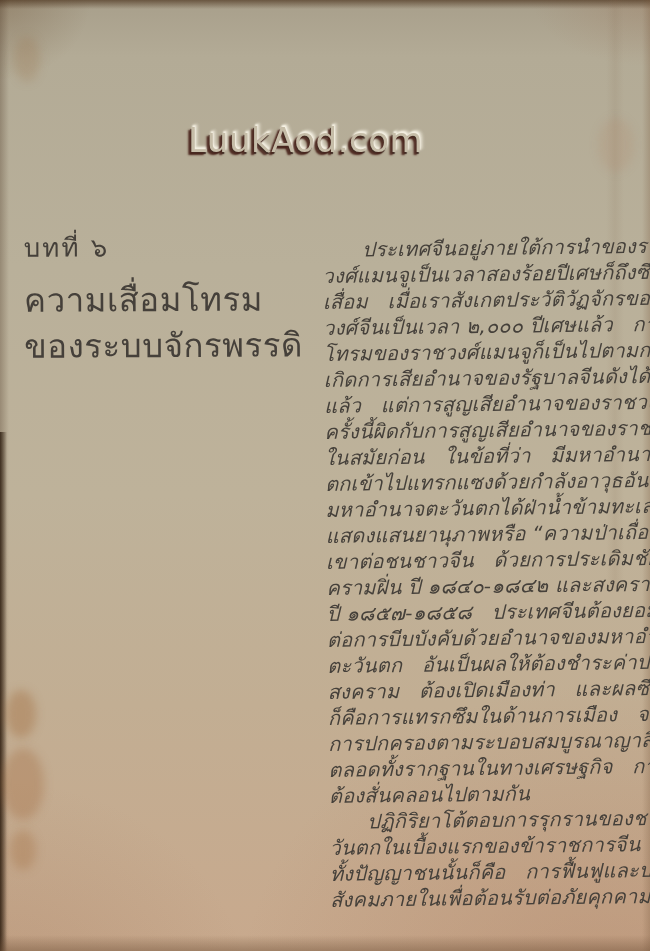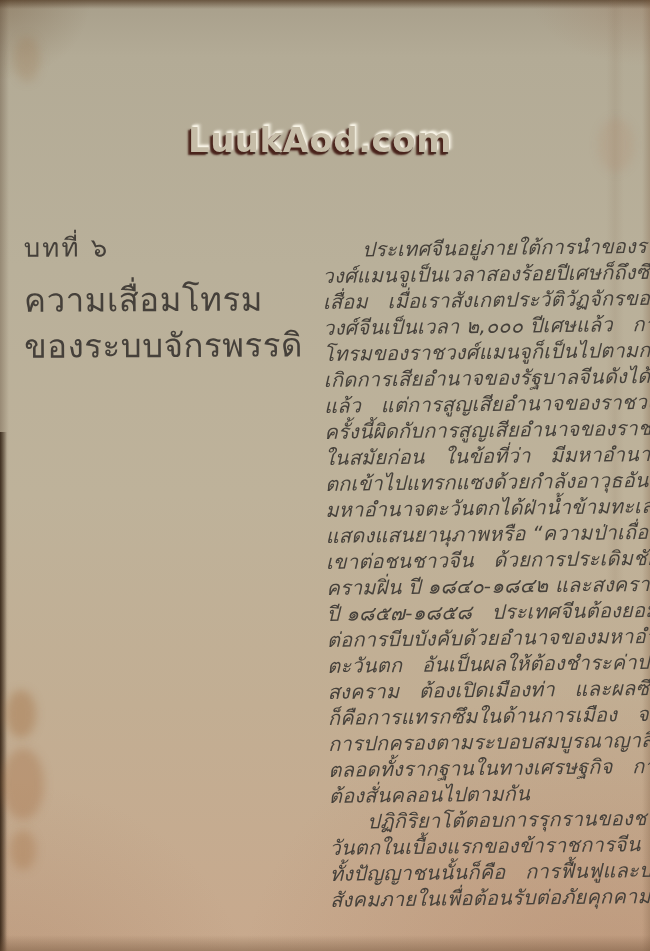--- a/index.html
+++ b/index.html
@@ -27,21 +27,21 @@
     background:linear-gradient(90deg,rgba(130,105,80,0) ,rgba(130,105,80,0.12) 50%,rgba(130,105,80,0));}
   .stain{position:absolute;border-radius:50%;filter:blur(5px);}
   .stain-a{left:6px;top:690px;width:30px;height:48px;background:rgba(158,100,52,0.35);}
   .stain-b{left:2px;top:748px;width:42px;height:72px;background:rgba(158,100,52,0.30);}
   .stain-c{left:10px;top:830px;width:26px;height:40px;background:rgba(158,100,52,0.28);}
   .stain-d{left:14px;top:36px;width:26px;height:46px;background:rgba(150,105,60,0.20);}
   .stain-e{left:598px;top:118px;width:36px;height:54px;background:rgba(175,120,85,0.15);}
 
   .watermark{
     position:absolute;left:188px;top:118px;width:226px;height:44px;line-height:44px;
-    text-align:center;font-size:34px;font-weight:bold;letter-spacing:0.5px;
+    text-align:center;font-size:34px;font-weight:normal;letter-spacing:0.5px;
     color:var(--watermark_fill,#c6bda8);
     text-shadow:
       -3px 3px 2px var(--watermark_shadow,#4a241c),
       -1px 2px 1px rgba(44,26,20,0.85),
       1px -2px 2px rgba(252,248,235,0.95),
       3px -3px 3px rgba(252,248,235,0.55);
   }
 
   .heading{position:absolute;left:24px;top:230px;width:292px;color:var(--ink,#403b33);
     transform:rotate(-0.3deg);}

